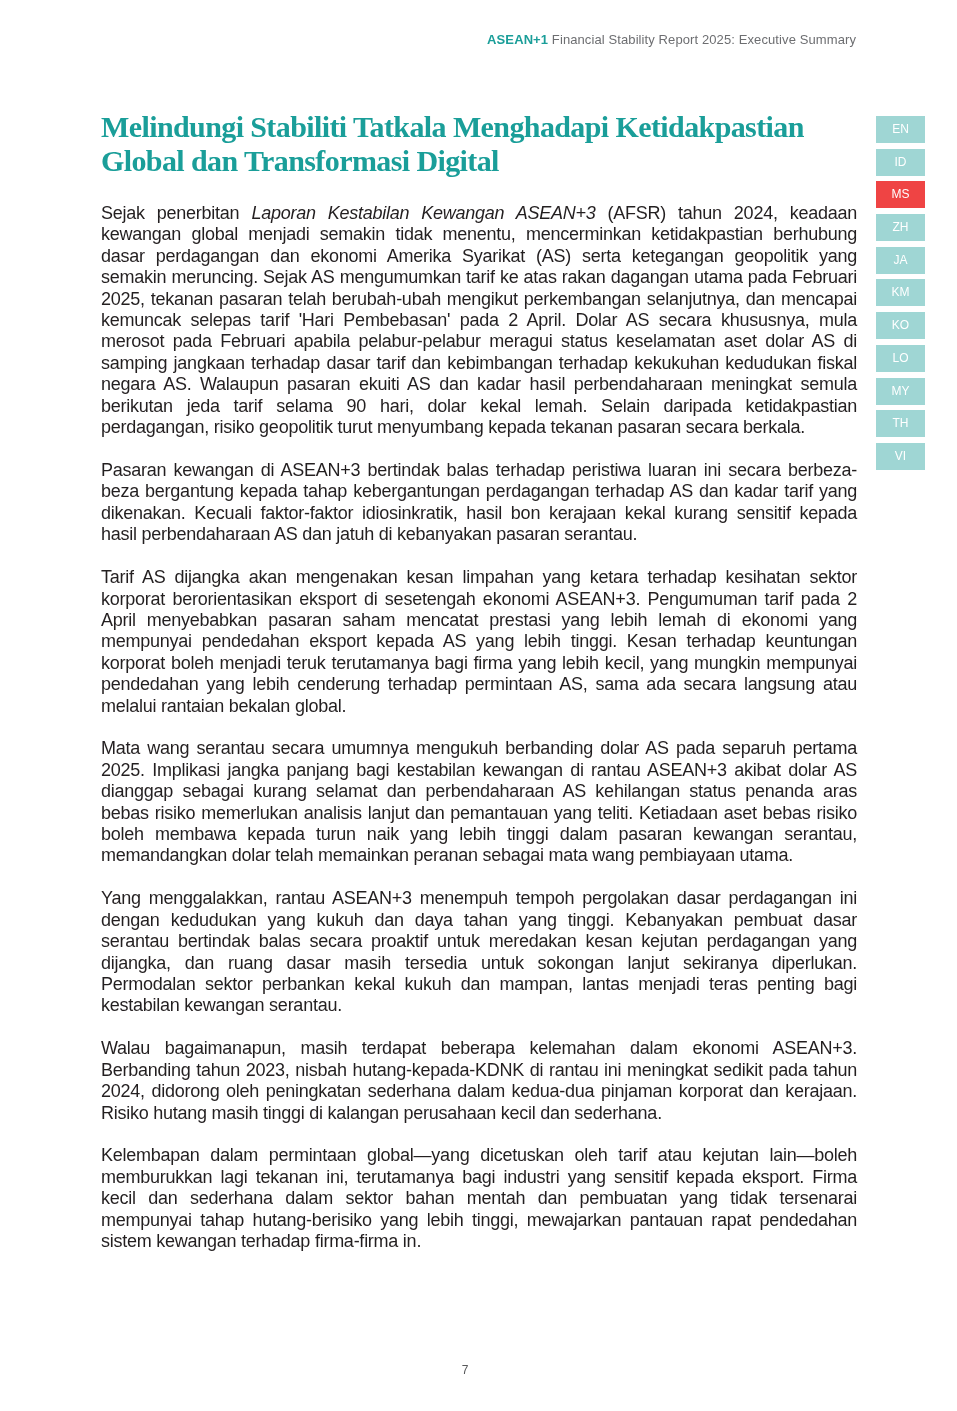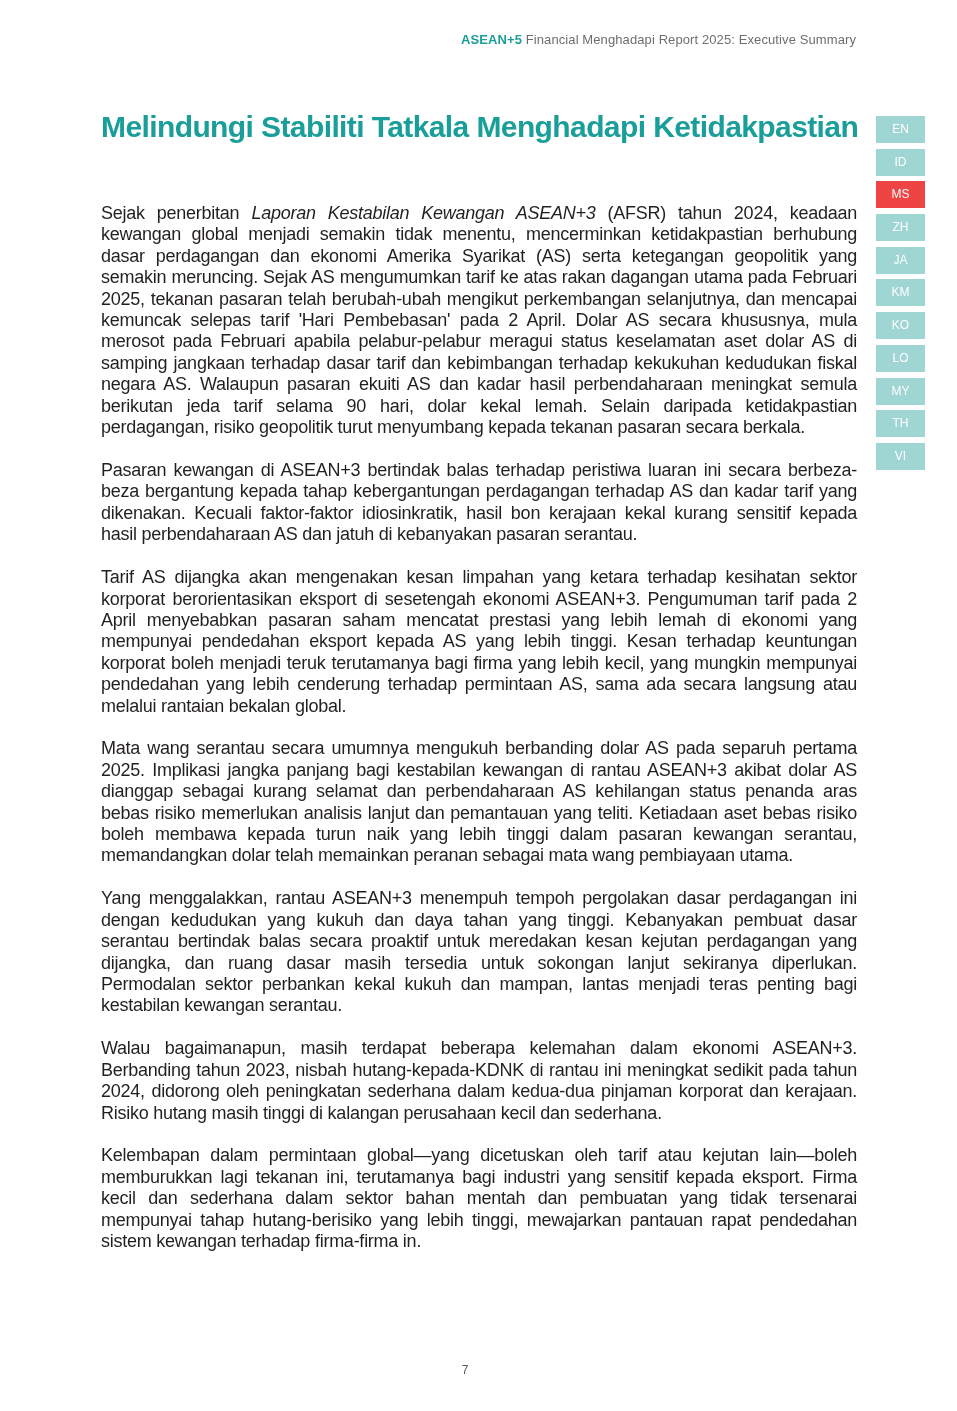--- a/index.html
+++ b/index.html
@@ -2,38 +2,39 @@
 <html><head>
 <meta charset="utf-8">
 <style>
   html, body { margin: 0; padding: 0; background: #ffffff; }
   body { width: 957px; height: 1411px; position: relative; overflow: hidden;
          font-family: "Liberation Sans", sans-serif; color: #231f20; }
   .header { position: absolute; top: 32px; right: 101px; font-size: 13px; color: #6d6e71; letter-spacing: 0.1px; }
   .header .brand { color: #1a9e99; font-weight: bold; }
   .title { position: absolute; left: 101px; top: 110px; width: 760px; margin: 0;
            font-size: 30px; line-height: 34px; font-weight: bold; color: #1a9e99;
-           font-family: Liberation Sans, sans-serif; letter-spacing: -0.6px; }
+           font-family: Liberation Serif, serif; letter-spacing: -0.6px; }
   .content { position: absolute; left: 101px; top: 203px; width: 756px; }
   .content p { margin: 0 0 21.5px 0; font-size: 18px; line-height: 21.4px; text-align: justify; color: #231f20; letter-spacing: -0.25px; }
   .lang-nav { position: absolute; left: 876px; top: 116px; width: 49px; }
   .lang-tab { display: block; width: 49px; height: 27px; margin-bottom: 5.7px; background: #9fd6d4; color: #ffffff;
               font-size: 12px; line-height: 27px; text-align: center; cursor: pointer; text-decoration: none; }
   .lang-tab.active { background: #ef4444; }
   .page-number { position: absolute; left: 0; width: 930px; top: 1363px; text-align: center; font-size: 12px; color: #58595b; }
 </style>
 </head>
 <body>
 
 <div class="header">
-  <span class="brand">ASEAN+5</span><span> Financial Menghadapi Report 2025: Executive Summary</span>
+  <span class="brand">ASEAN+1</span><span> Financial Stability Report 2025: Executive Summary</span>
 </div>
 
 <h1 class="title">
   <span>Melindungi Stabiliti Tatkala Menghadapi Ketidakpastian</span><br>
+  <span>Global dan Transformasi Digital</span>
 </h1>
 
 <div class="content">
   <p><span>Sejak penerbitan </span><em>Laporan Kestabilan Kewangan ASEAN+3</em><span> (AFSR) tahun 2024, keadaan kewangan global menjadi semakin tidak menentu, mencerminkan ketidakpastian berhubung dasar perdagangan dan ekonomi Amerika Syarikat (AS) serta ketegangan geopolitik yang semakin meruncing. Sejak AS mengumumkan tarif ke atas rakan dagangan utama pada Februari 2025, tekanan pasaran telah berubah-ubah mengikut perkembangan selanjutnya, dan mencapai kemuncak selepas tarif 'Hari Pembebasan' pada 2 April. Dolar AS secara khususnya, mula merosot pada Februari apabila pelabur-pelabur meragui status keselamatan aset dolar AS di samping jangkaan terhadap dasar tarif dan kebimbangan terhadap kekukuhan kedudukan fiskal negara AS. Walaupun pasaran ekuiti AS dan kadar hasil perbendaharaan meningkat semula berikutan jeda tarif selama 90 hari, dolar kekal lemah. Selain daripada ketidakpastian perdagangan, risiko geopolitik turut menyumbang kepada tekanan pasaran secara berkala.</span></p>
   <p>Pasaran kewangan di ASEAN+3 bertindak balas terhadap peristiwa luaran ini secara berbeza-beza bergantung kepada tahap kebergantungan perdagangan terhadap AS dan kadar tarif yang dikenakan. Kecuali faktor-faktor idiosinkratik, hasil bon kerajaan kekal kurang sensitif kepada hasil perbendaharaan AS dan jatuh di kebanyakan pasaran serantau.</p>
   <p>Tarif AS dijangka akan mengenakan kesan limpahan yang ketara terhadap kesihatan sektor korporat berorientasikan eksport di sesetengah ekonomi ASEAN+3. Pengumuman tarif pada 2 April menyebabkan pasaran saham mencatat prestasi yang lebih lemah di ekonomi yang mempunyai pendedahan eksport kepada AS yang lebih tinggi. Kesan terhadap keuntungan korporat boleh menjadi teruk terutamanya bagi firma yang lebih kecil, yang mungkin mempunyai pendedahan yang lebih cenderung terhadap permintaan AS, sama ada secara langsung atau melalui rantaian bekalan global.</p>
   <p>Mata wang serantau secara umumnya mengukuh berbanding dolar AS pada separuh pertama 2025. Implikasi jangka panjang bagi kestabilan kewangan di rantau ASEAN+3 akibat dolar AS dianggap sebagai kurang selamat dan perbendaharaan AS kehilangan status penanda aras bebas risiko memerlukan analisis lanjut dan pemantauan yang teliti. Ketiadaan aset bebas risiko boleh membawa kepada turun naik yang lebih tinggi dalam pasaran kewangan serantau, memandangkan dolar telah memainkan peranan sebagai mata wang pembiayaan utama.</p>
   <p>Yang menggalakkan, rantau ASEAN+3 menempuh tempoh pergolakan dasar perdagangan ini dengan kedudukan yang kukuh dan daya tahan yang tinggi. Kebanyakan pembuat dasar serantau bertindak balas secara proaktif untuk meredakan kesan kejutan perdagangan yang dijangka, dan ruang dasar masih tersedia untuk sokongan lanjut sekiranya diperlukan. Permodalan sektor perbankan kekal kukuh dan mampan, lantas menjadi teras penting bagi kestabilan kewangan serantau.</p>
   <p>Walau bagaimanapun, masih terdapat beberapa kelemahan dalam ekonomi ASEAN+3. Berbanding tahun 2023, nisbah hutang-kepada-KDNK di rantau ini meningkat sedikit pada tahun 2024, didorong oleh peningkatan sederhana dalam kedua-dua pinjaman korporat dan kerajaan. Risiko hutang masih tinggi di kalangan perusahaan kecil dan sederhana.</p>
   <p>Kelembapan dalam permintaan global—yang dicetuskan oleh tarif atau kejutan lain—boleh memburukkan lagi tekanan ini, terutamanya bagi industri yang sensitif kepada eksport. Firma kecil dan sederhana dalam sektor bahan mentah dan pembuatan yang tidak tersenarai mempunyai tahap hutang-berisiko yang lebih tinggi, mewajarkan pantauan rapat pendedahan sistem kewangan terhadap firma-firma in.</p>

